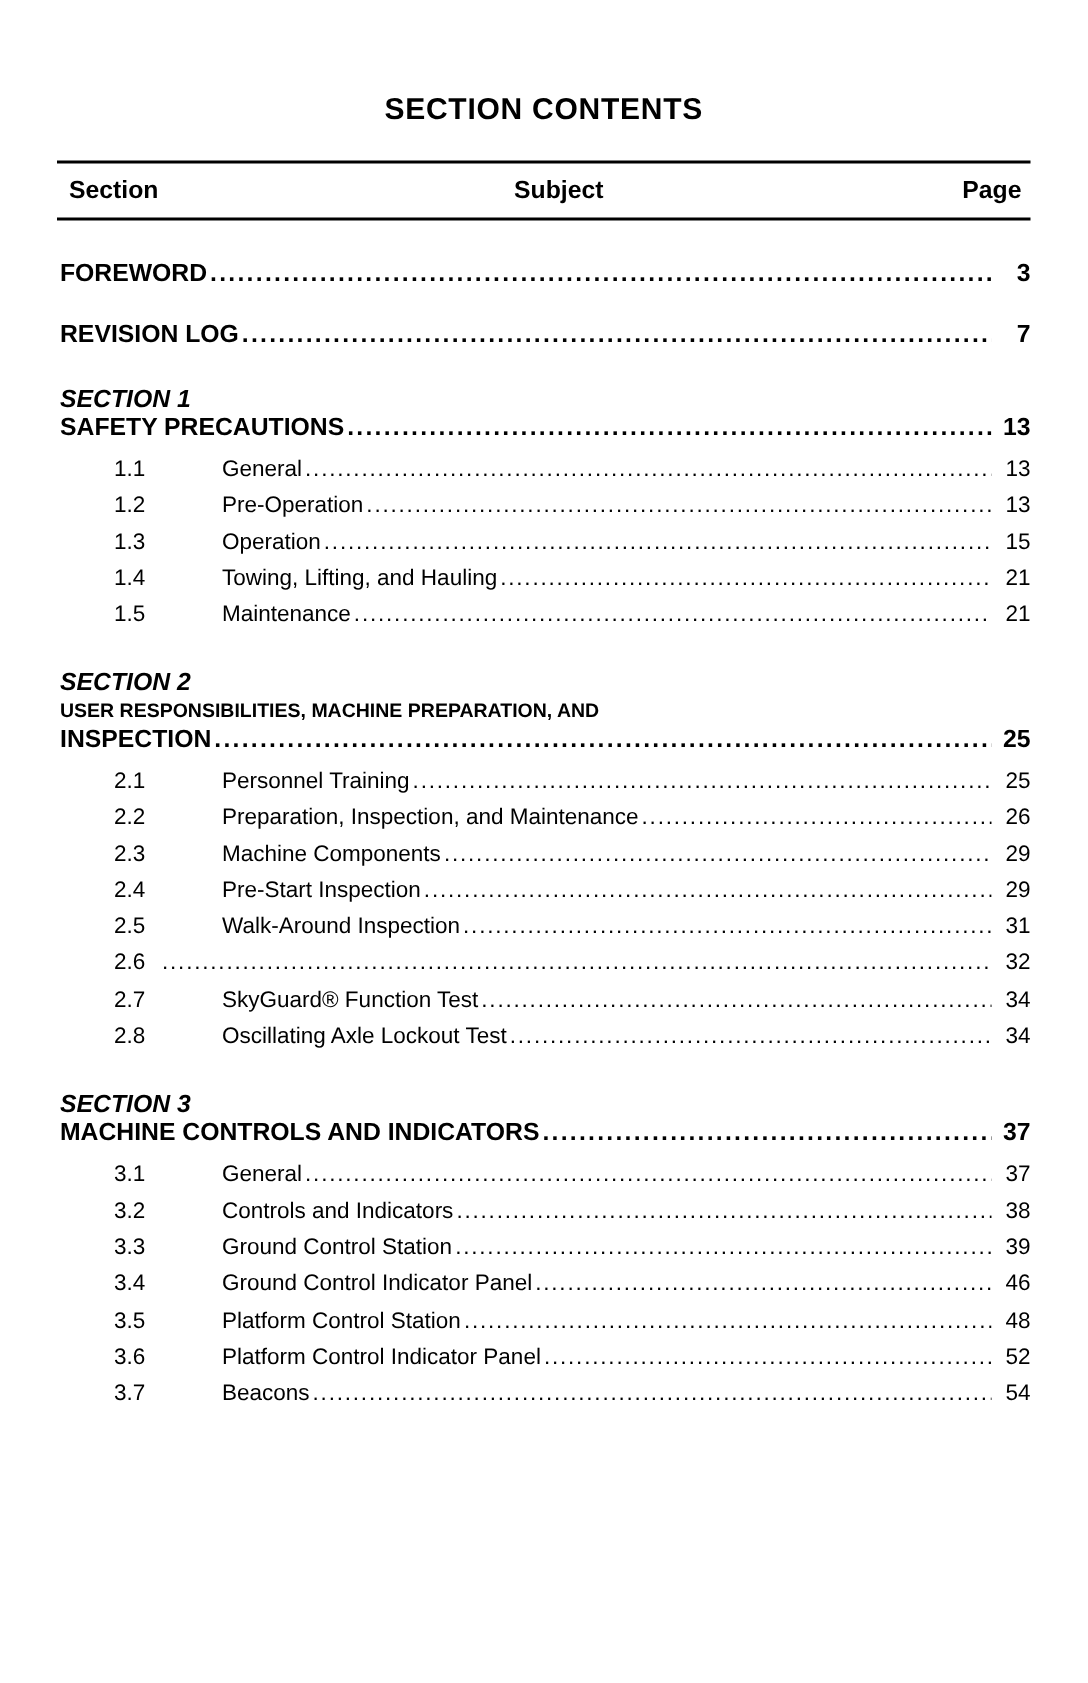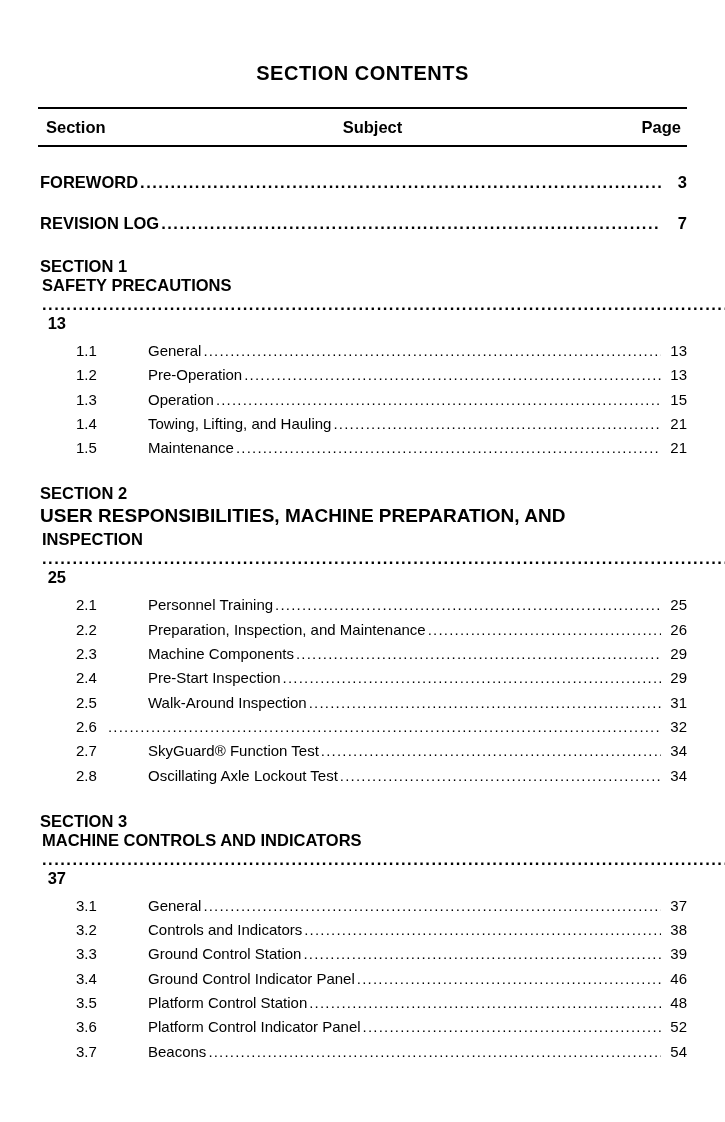--- a/index.html
+++ b/index.html
@@ -91,46 +91,46 @@
   }
 
   
   .section-block {
     margin-top: 24px;
   }
   .section-num {
     font-size: 16.5px;
     font-weight: bold;
     padding-left: 2px;
+    font-style: italic;
   }
   .section-title-row {
     display: flex;
     align-items: baseline;
     font-size: 16.5px;
     font-weight: bold;
     padding-left: 2px;
-    flex-direction: column;
   }
   .section-title-row .label {
     white-space: nowrap;
   }
   .section-title-row .dots {
     flex: 1;
     overflow: hidden;
     white-space: nowrap;
     margin: 0 2px;
     letter-spacing: 1.5px;
   }
   .section-title-row .pg {
     white-space: nowrap;
     min-width: 24px;
     text-align: right;
   }
   .section-title-multiline {
-    font-size: 19px;
+    font-size: 13px;
     font-weight: bold;
     padding-left: 2px;
     line-height: 1.42;
   }
 
   
   .sub-entry {
     display: flex;
     align-items: baseline;
     font-size: 15px;

